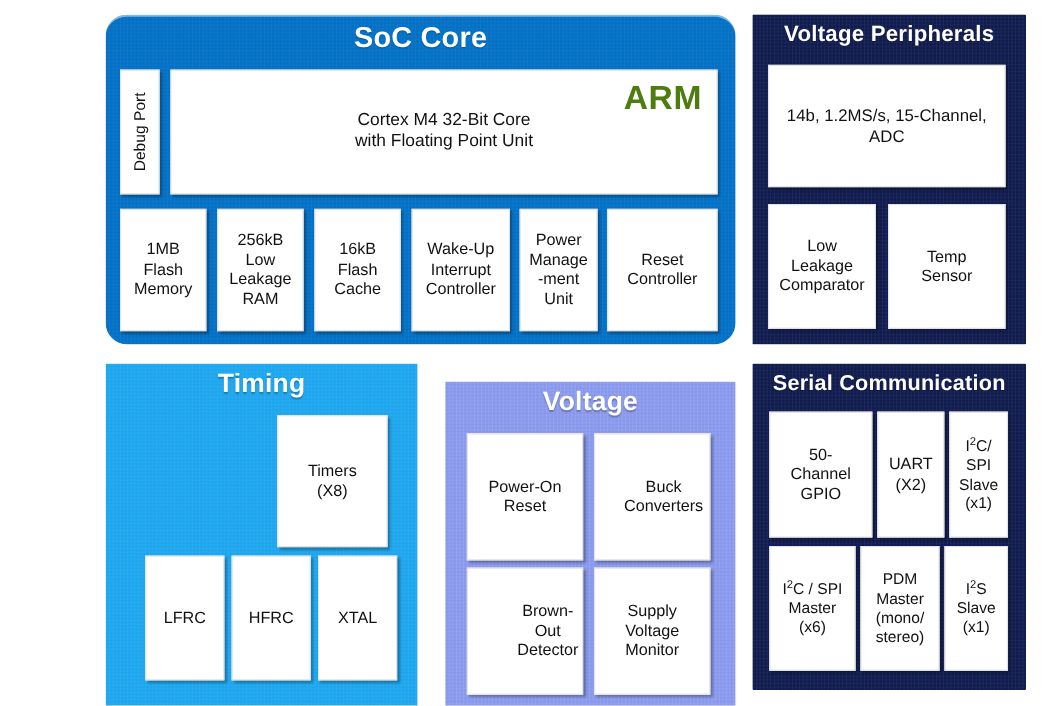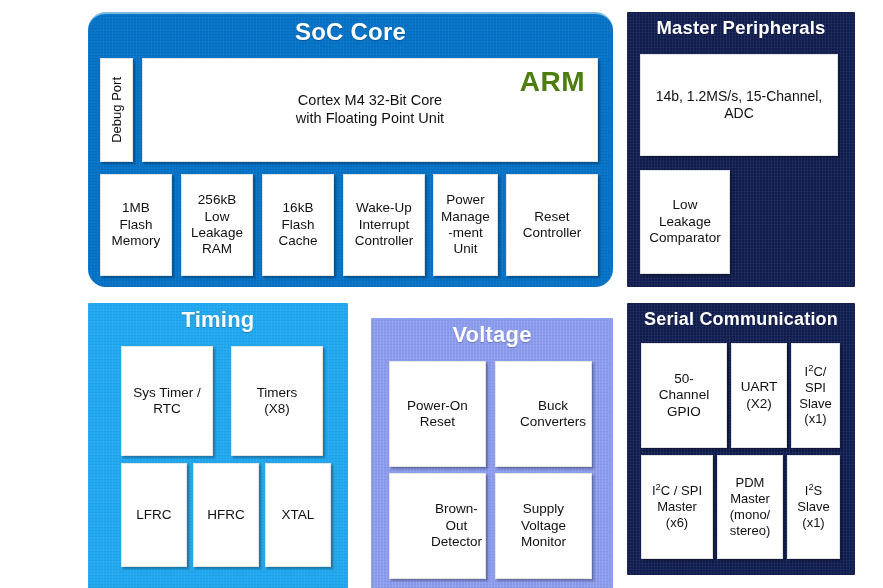--- a/index.html
+++ b/index.html
@@ -202,40 +202,40 @@
 -ment
 Unit</span>
   </div>
   <div class="blk soc-row2" id="blk-reset">
     <span>Reset
 Controller</span>
   </div>
 </div>
 
 <div class="panel" id="sensor-peripherals">
-  <div class="panel-title">Master Peripherals</div>
+  <div class="panel-title">Voltage Peripherals</div>
 
   <div class="blk" id="blk-adc">
     <span>14b, 1.2MS/s, 15-Channel,
 ADC</span>
   </div>
   <div class="blk" id="blk-comp">
     <span>Low
 Leakage
 Comparator</span>
   </div>
+  <div class="blk" id="blk-temp">
+    <span>Temp
+Sensor</span>
+  </div>
 </div>
 
 <div class="panel" id="timing">
   <div class="panel-title">Timing</div>
 
-  <div class="blk" id="blk-systimer">
-    <span>Sys Timer /
-RTC</span>
-  </div>
   <div class="blk" id="blk-timers">
     <span>Timers
 (X8)</span>
   </div>
   <div class="blk" id="blk-lfrc">
     <span>LFRC</span>
   </div>
   <div class="blk" id="blk-hfrc">
     <span>HFRC</span>
   </div>

